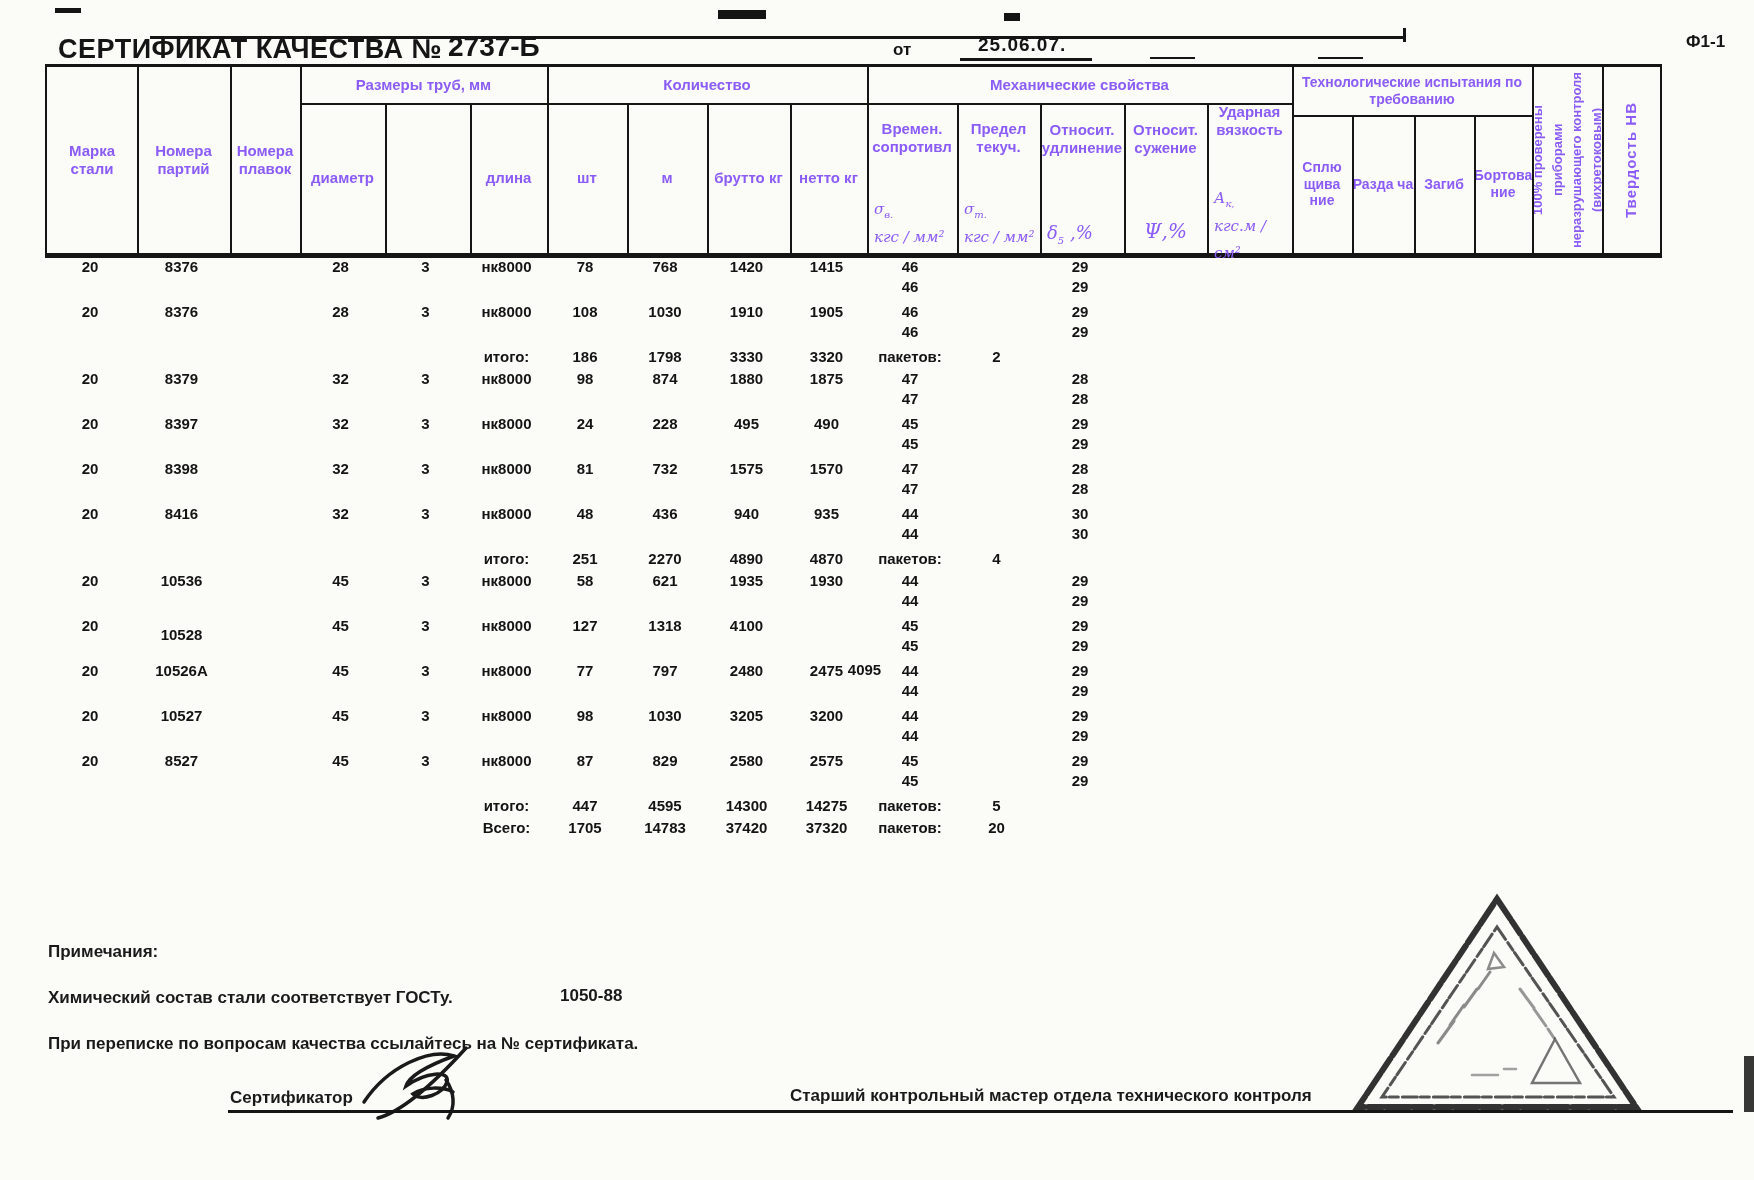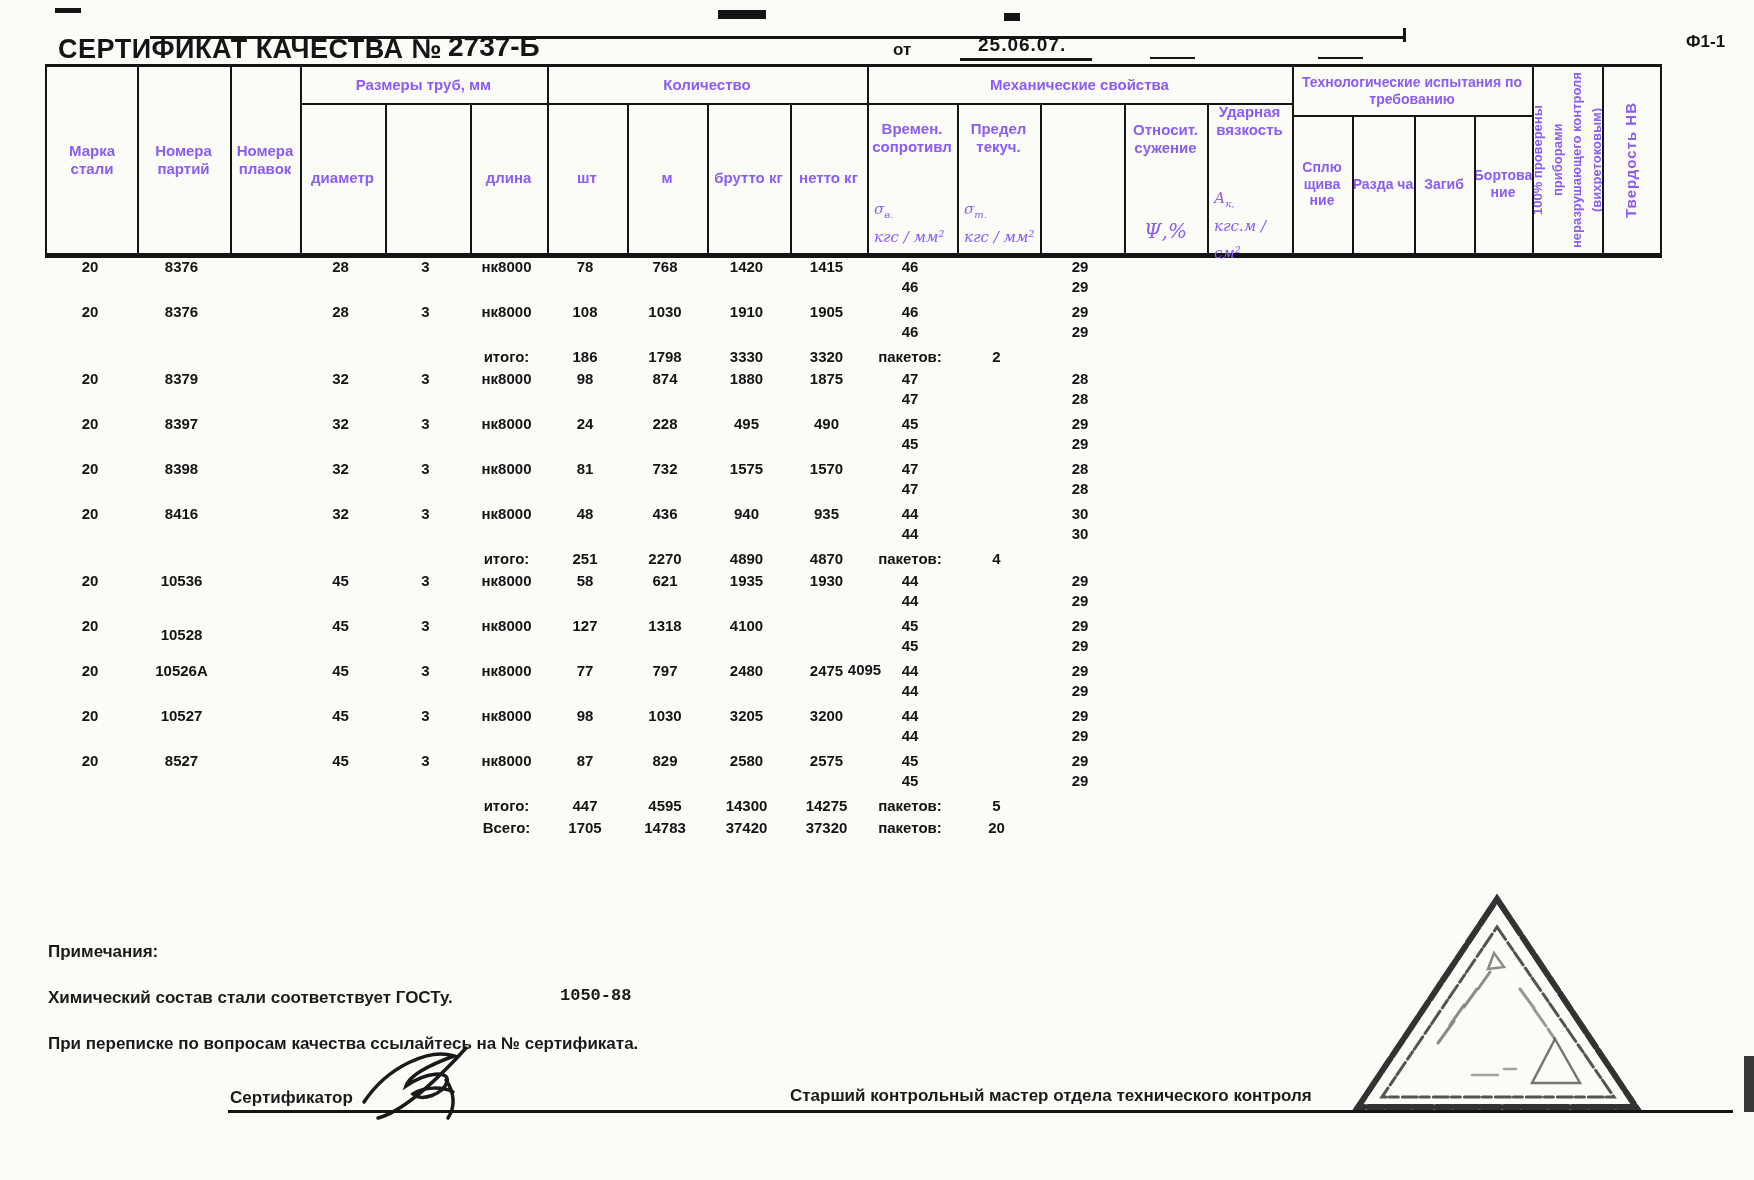--- a/index.html
+++ b/index.html
@@ -90,20 +90,26 @@
       <div class="formula">
         <i><span>σ</span><sub>в.</sub></i><br>
         <i>кгс / мм²</i>
       </div>
     </div>
     <div class="hc mechcell" style="left:910px;top:36px;width:83px;height:150px;">
       <div>Предел текуч.</div>
       <div class="formula">
         <i><span>σ</span><sub>т.</sub></i><br>
         <i>кгс / мм²</i>
+      </div>
+    </div>
+    <div class="hc mechcell" style="left:993px;top:36px;width:84px;height:150px;">
+      <div>Относит. удлинение</div>
+      <div class="formula mid" style="margin-top:44px;">
+        <i><span>δ</span><sub>5</sub><span> ,%</span></i>
       </div>
     </div>
     <div class="hc mechcell" style="left:1077px;top:36px;width:83px;height:150px;">
       <div>Относит. сужение</div>
       <div class="formula c big" style="margin-top:40px;">Ψ,%</div>
     </div>
     <div class="hc mechcell" style="left:1160px;top:36px;width:85px;height:150px;">
       <div>Ударная вязкость</div>
       <div class="formula" style="margin-top:30px;">
         <i><span>А</span><sub>к,</sub></i><br>
@@ -400,21 +406,21 @@
           <span class="bcell" style="left: 660px; width: 83px;">37420</span>
           <span class="bcell" style="left: 743px; width: 77px;">37320</span>
           <span class="bcell" style="left: 820px; width: 90px;">пакетов:</span>
           <span class="bcell" style="left: 910px; width: 83px;">20</span>
         </div>
       </div>
     </div>
 
   <div class="note" style="left:48px;top:942px;">Примечания:</div>
   <div class="note" style="left:48px;top:988px;">Химический состав стали соответствует ГОСТу.</div>
-  <div class="note" style="left:560px;top:986px;font-family:Liberation Mono, monospace;">1050-88</div>
+  <div class="note" style="left:560px;top:986px;">1050-88</div>
   <div class="note" style="left:48px;top:1034px;">При переписке по вопросам качества ссылайтесь на № сертификата.</div>
 
   <div class="note" style="left:230px;top:1088px;">Сертификатор</div>
   <svg class="abs" style="left:350px;top:1040px;" width="170" height="85" viewBox="0 0 170 85">
     <g fill="none" stroke="#1a1a1a" stroke-width="3.5" stroke-linecap="round">
       <path d="M14 62 C 38 26, 80 8, 104 16 C 82 24, 60 34, 56 46 C 76 32, 100 30, 97 42 C 93 54, 72 62, 63 54 C 74 46, 94 47, 103 52"></path>
       <path d="M28 78 C 58 70, 96 30, 116 8"></path>
       <path d="M96 40 C 104 52, 106 66, 98 78"></path>
     </g>
   </svg>

